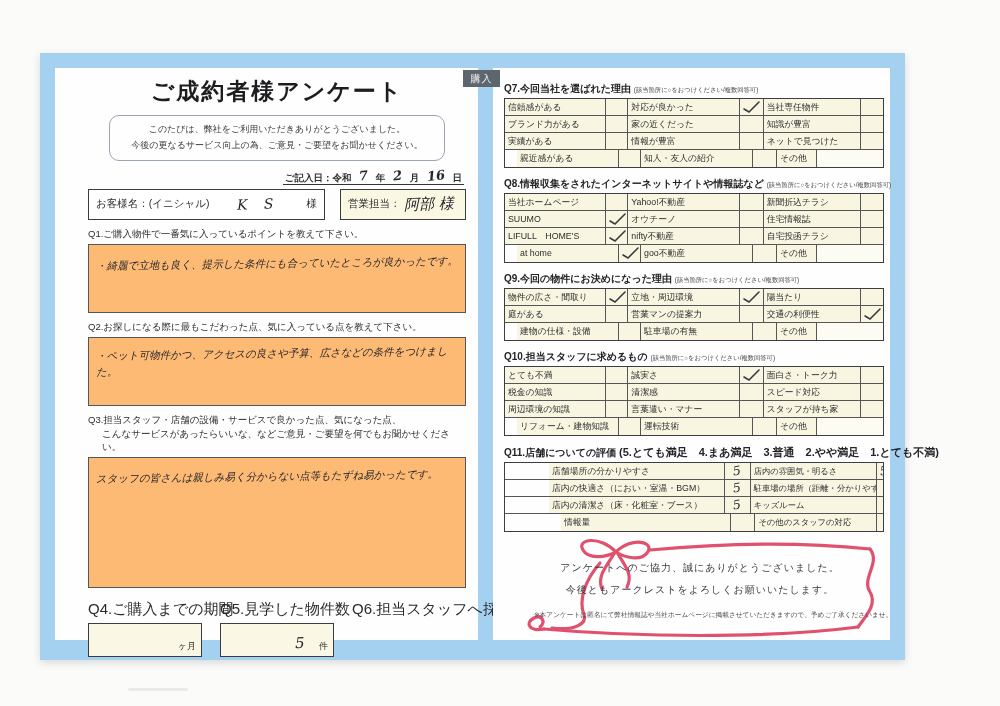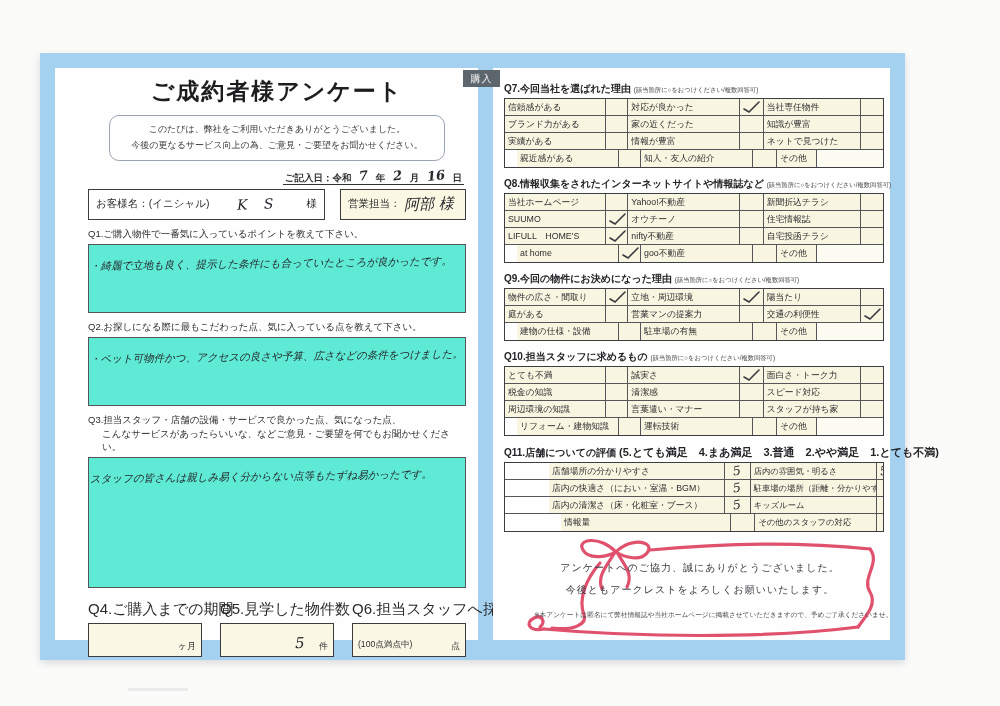--- a/index.html
+++ b/index.html
@@ -31,22 +31,22 @@
   .name-row { display:flex; gap:15px; margin-top:4px; }
   .name-box { border:1.3px solid #3c3c40; height:31px; display:flex; align-items:center;
     font-size:10.5px; padding:0 7px; }
   .customer-box { width:237px; background:#fff; justify-content:space-between; }
   .sales-box { width:126px; background:#faf7e3; }
   .sales-box .hw { font-size:15px; margin-left:3px; }
   .customer-box .hw { font-size:14px; letter-spacing:6px; }
 
   .q-label { font-size:9.5px; margin-top:8px; color:#2b2b2e; }
   .q-label.cont { margin-top:1px; padding-left:14px; }
-  .ans-box { border:1px solid #55565a; background:#5eead4; width:378px;
-    margin-top:3px; padding:8px 1px; }
+  .ans-box { border:1px solid #55565a; background:#fdba74; width:378px;
+    margin-top:3px; padding:8px 7px; }
   .ans-box .hw { font-size:10.5px; line-height:1.5; transform:rotate(-0.8deg); }
   .ans-q1 { height:69px; } .ans-q2 { height:69px; } .ans-q3 { height:131px; }
 
   .small-row { display:flex; gap:18px; margin-top:12px; }
   .small-col { width:114px; }
   .small-col .q-label { margin-top:0; font-size:15px; white-space:nowrap; }
   .small-box { border:1.3px solid #3c3c40; background:#faf7e4; height:34px; margin-top:4px;
     display:flex; align-items:flex-end; justify-content:flex-end; padding:3px 5px;
     font-size:9px; position:relative; }
   .small-box .hw { font-size:15px; position:absolute; right:28px; bottom:4px; }
@@ -143,24 +143,20 @@
         </div>
         <div class="small-col">
           <div class="q-label">Q5.見学した物件数</div>
           <div class="small-box">
             <span class="hw">5</span>
             <span>件</span>
           </div>
         </div>
         <div class="small-col">
           <div class="q-label">Q6.担当スタッフへ採点！</div>
-          <div class="small-box">
-            <span class="note">(100点満点中)</span>
-            <span>点</span>
-          </div>
         </div>
       </div>
     </div>
 
     <div class="panel panel-right">
 
       <div class="qr-title" style="margin-top:2px;">
         <span>Q7.今回当社を選ばれた理由</span>
         <span class="note">(該当箇所に○をおつけください/複数回答可)</span>
       </div>

